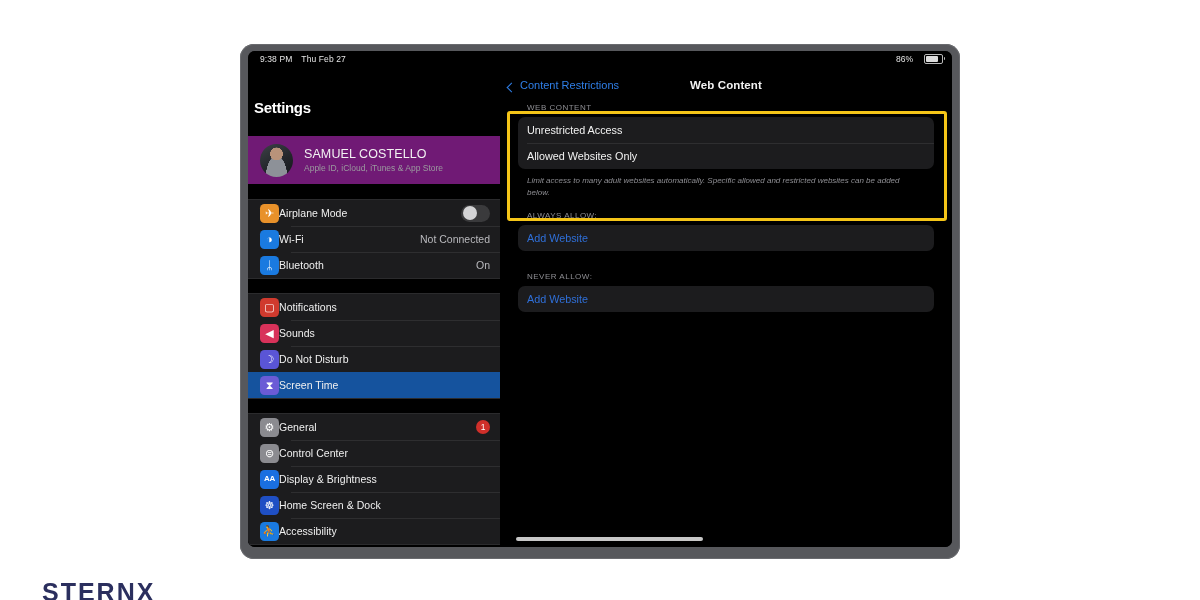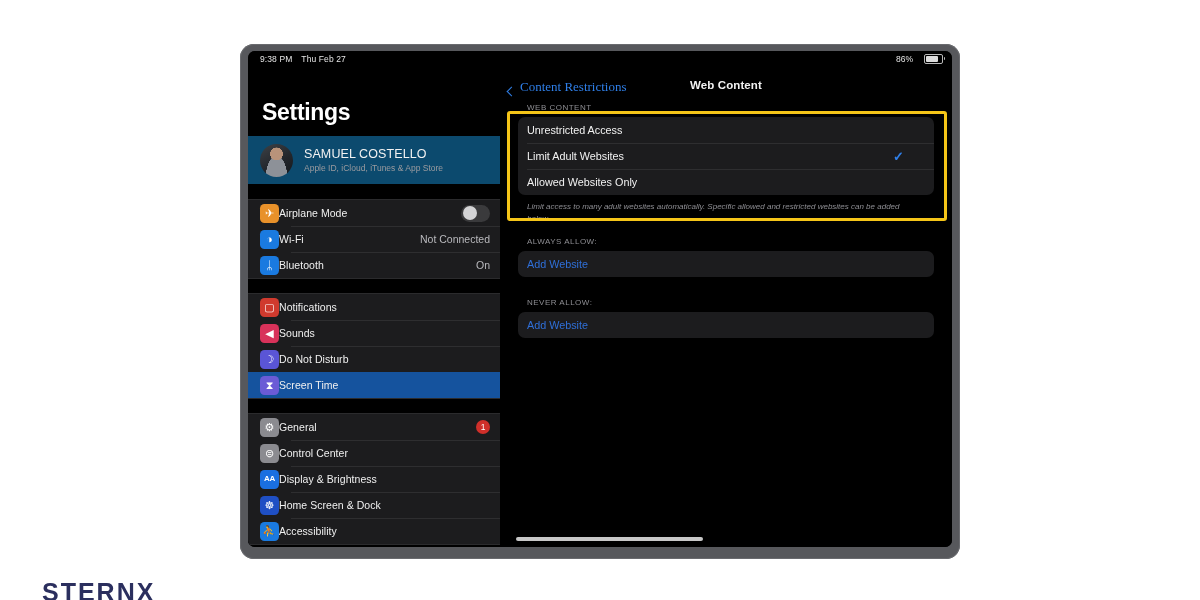--- a/index.html
+++ b/index.html
@@ -96,37 +96,37 @@
   #sidebar {
     width: 252px;
     height: 100%;
     background: #000000;
     position: relative;
     overflow: hidden;
     flex-shrink: 0;
   }
   #settings-title {
     position: absolute;
-    left: 14px;
+    left: 6px;
     top: 48px;
     color: #ffffff;
-    font-size: 23px;
+    font-size: 15px;
     font-weight: bold;
     letter-spacing: -0.3px;
   }
   #sidebar-scroll {
     position: absolute;
     top: 84px;
     left: 0;
     right: 0;
     bottom: 0;
   }
 
   .account-row {
-    background: #0c4a6e;
+    background: #701a75;
     height: 48px;
     display: flex;
     align-items: center;
     padding: 0 12px;
     border-top: 0.5px solid #000;
     border-bottom: 0.5px solid #000;
   }
   .avatar {
     width: 33px;
     height: 33px;
@@ -265,23 +265,22 @@
     top: 20px;
     height: 30px;
   }
   #back-link {
     position: absolute;
     left: 7px;
     top: 8px;
     display: flex;
     align-items: flex-end;
     color: #2f7fe8;
-    font-size: 13px;
+    font-size: 11px;
     white-space: nowrap;
-    font-family: Liberation Serif, serif;
   }
   .chev-left {
     display: inline-block;
     width: 6px;
     height: 6px;
     border-left: 1.6px solid #2f7fe8;
     border-bottom: 1.6px solid #2f7fe8;
     transform: rotate(45deg);
     margin-right: 5px;
     margin-left: 1px;
@@ -490,24 +489,20 @@
         <div id="nav-title">Web Content</div>
       </div>
 
       <div id="content">
 
         <div class="sec-header">WEB CONTENT</div>
 
         <div class="card">
           <div class="crow">
             <span>Unrestricted Access</span>
-          </div>
-          <div class="crow">
-            <span>Limit Adult Websites</span>
-            <span class="check">✓</span>
           </div>
           <div class="crow">
             <span>Allowed Websites Only</span>
           </div>
         </div>
 
         <div class="sec-footer">Limit access to many adult websites automatically. Specific allowed and restricted websites can be added below.</div>
 
         <div style="height:13px"></div>
         <div class="sec-header">ALWAYS ALLOW:</div>

